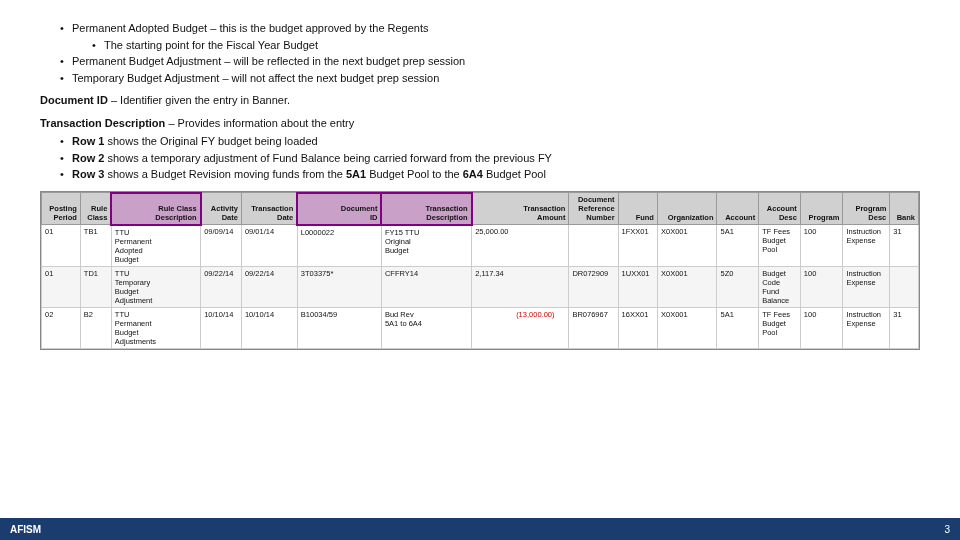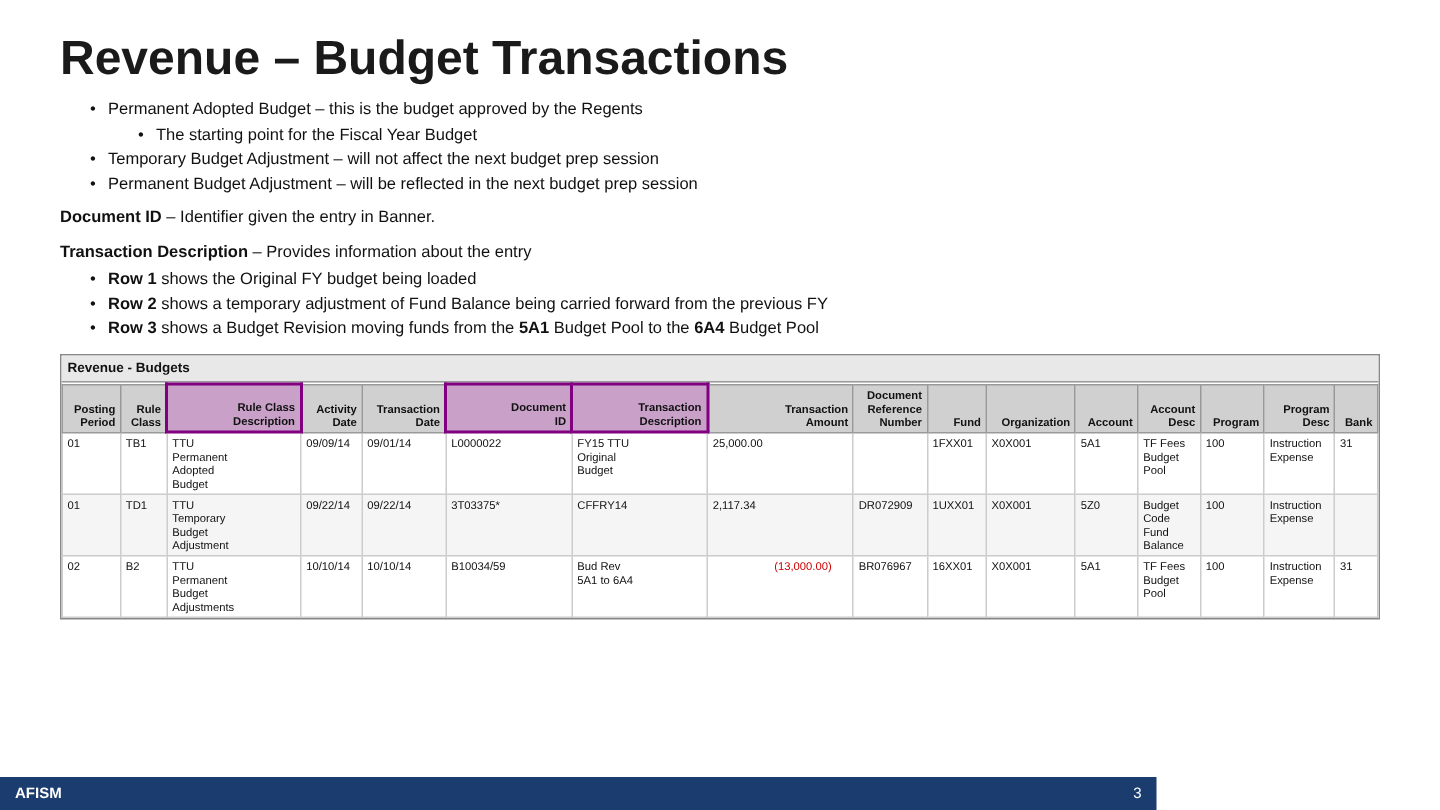--- a/index.html
+++ b/index.html
@@ -82,21 +82,21 @@
       background: #e8e8e8;
       font-weight: bold;
       font-size: 9px;
       padding: 2px 4px;
       border-bottom: 1px solid #999;
     }
     .footer-bar {
       position: absolute;
       bottom: 0;
       left: 0;
-      width: 771px;
+      width: 960px;
       height: 22px;
       background: #1a3c6e;
       display: flex;
       align-items: center;
       justify-content: space-between;
       padding: 0 10px;
     }
     .footer-left {
       color: #fff;
       font-size: 10px;
@@ -105,34 +105,33 @@
     .footer-right {
       color: #fff;
       font-size: 10px;
     }
     .neg { color: #cc0000; padding-left: 44px; }
   </style>
 </head>
 <body>
 
 <div class="page">
-  <h1>Revenue – Budget Transactions</h1>
 
   <div class="content">
 
     <div class="section">
       <ul class="bullet indent1">
         <li>
           Permanent Adopted Budget – this is the budget approved by the Regents
           <ul class="bullet indent1">
             <li>The starting point for the Fiscal Year Budget</li>
           </ul>
         </li>
+        <li>Permanent Budget Adjustment – will be reflected in the next budget prep session</li>
         <li>Temporary Budget Adjustment – will not affect the next budget prep session</li>
-        <li>Permanent Budget Adjustment – will be reflected in the next budget prep session</li>
       </ul>
     </div>
 
     <div class="section">
       <p>
         <span class="bold">Document ID</span>
         <span> – Identifier given the entry in Banner.</span>
       </p>
     </div>
 
@@ -143,21 +142,20 @@
       </p>
       <ul class="bullet indent1">
         <li><span class="bold">Row 1</span> shows the Original FY  budget being loaded</li>
         <li><span class="bold">Row 2</span> shows a temporary adjustment of Fund Balance being carried forward from the previous FY</li>
         <li><span class="bold">Row 3</span> shows a Budget Revision moving funds from the <span class="bold">5A1</span> Budget Pool to the <span class="bold">6A4</span> Budget Pool</li>
       </ul>
     </div>
 
 
     <div class="table-container">
-      <div class="table-title">Revenue - Budgets</div>
       <table>
         <thead>
           <tr>
             <th>Posting<br>Period</th>
             <th>Rule<br>Class</th>
             <th class="highlighted">Rule Class<br>Description</th>
             <th>Activity<br>Date</th>
             <th>Transaction<br>Date</th>
             <th class="highlighted">Document<br>ID</th>
             <th class="highlighted">Transaction<br>Description</th>

